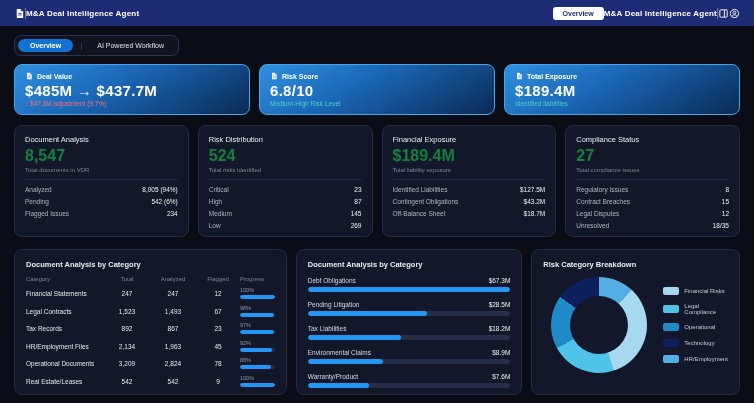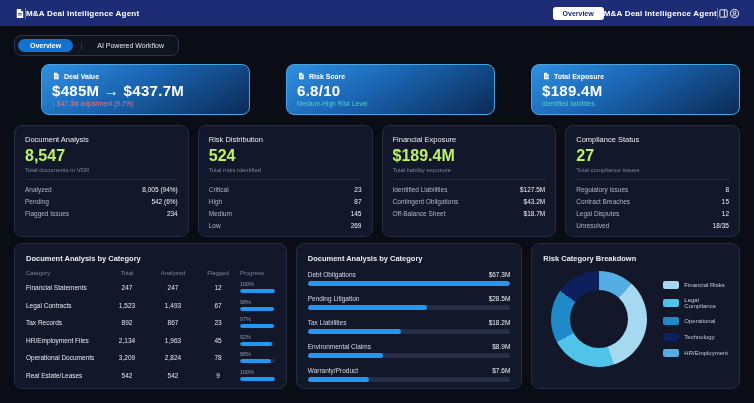--- a/index.html
+++ b/index.html
@@ -41,41 +41,41 @@
     background:none; border:none; color:#dfe4ee; font-size:7px;
     padding:3px 8px; cursor:pointer; font-family:inherit;
   }
   
   .kpi-row { display:flex; gap:9px; padding:4px 14px 0; }
   .kpi {
     flex:1; height:51px; border-radius:8px;
     border:1px solid #4ba4e2;
     background:linear-gradient(150deg,#3090e2 0%,#1a66b4 42%,#0b2a55 100%);
     padding:7px 10px;
-    display:flex; flex-direction:column; justify-content:space-between;margin-left:27px;
+    display:flex; flex-direction:column; justify-content:space-between;
   }
   .kpi-head { display:flex; align-items:center; gap:4px; font-size:7px; font-weight:bold; color:#fff; }
   .kpi-head svg { width:8px; height:8px; }
   .kpi-value { font-size:15px; font-weight:bold; color:#fff; letter-spacing:.3px; line-height:1; }
   .kpi-sub { font-size:6.5px; line-height:1; }
   
   .stat-row { display:flex; gap:9px; padding:10px 14px 0; }
   .stat {
     flex:1; height:112px; background:#121829; border:1px solid #232b45;
     border-radius:8px; padding:9px 10px 7px;
   }
   .stat-title { font-size:7.5px; font-weight:normal; color:#e9edf6; }
-  .stat-value { font-size:16px; font-weight:bold; color:#bef264; margin:4px 0 3px; line-height:1; }
+  .stat-value { font-size:16px; font-weight:bold; color:#15803d; margin:4px 0 3px; line-height:1; }
   .stat-cap { font-size:6px; color:#7d8598; padding-bottom:6px; border-bottom:1px solid #222a43; }
   .stat-rows { margin-top:6px; display:flex; flex-direction:column; gap:5px; }
   .srow { display:flex; justify-content:space-between; font-size:6.5px; }
   .srow .lbl { color:#aeb6c8; }
   .srow .val { color:#eef1f7; }
   
-  .bottom-row { display:flex; gap:9px; padding:6px 14px 0; }
+  .bottom-row { display:flex; gap:9px; padding:12px 14px 0; }
   .panel {
     background:#121829; border:1px solid #232b45; border-radius:8px;
     padding:10px 11px; height:146px;
   }
   .panel-title { font-size:7.5px; font-weight:bold; color:#e9edf6; }
   #panel-table { width:288px; }
   #panel-bars  { width:239px; }
   #panel-donut { flex:1; }
   
   .tbl { margin-top:7px; }

